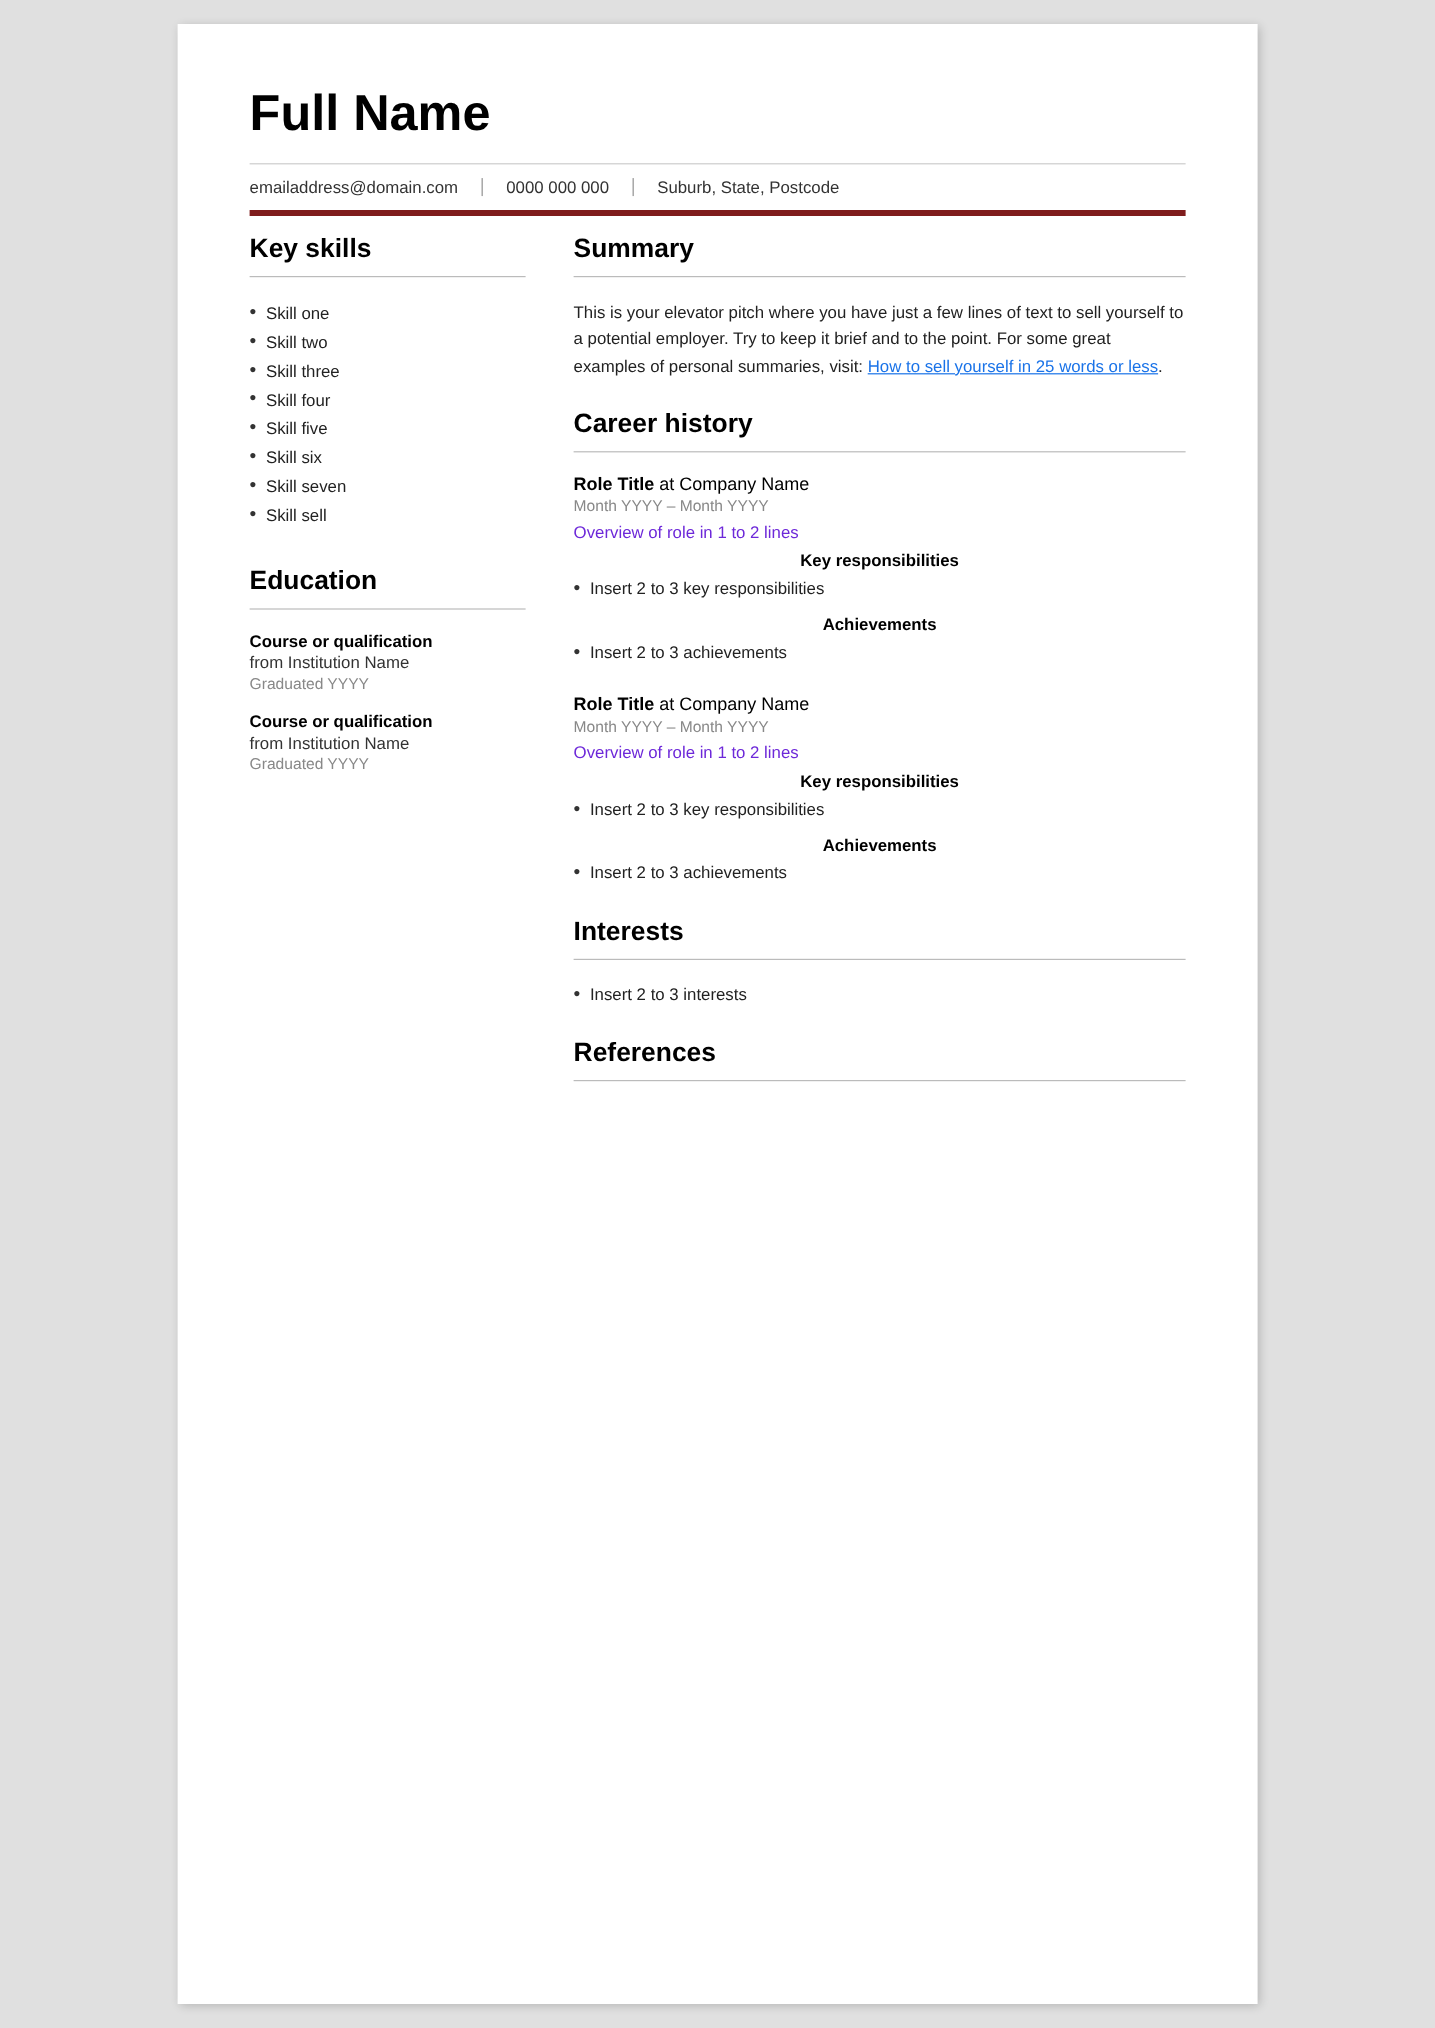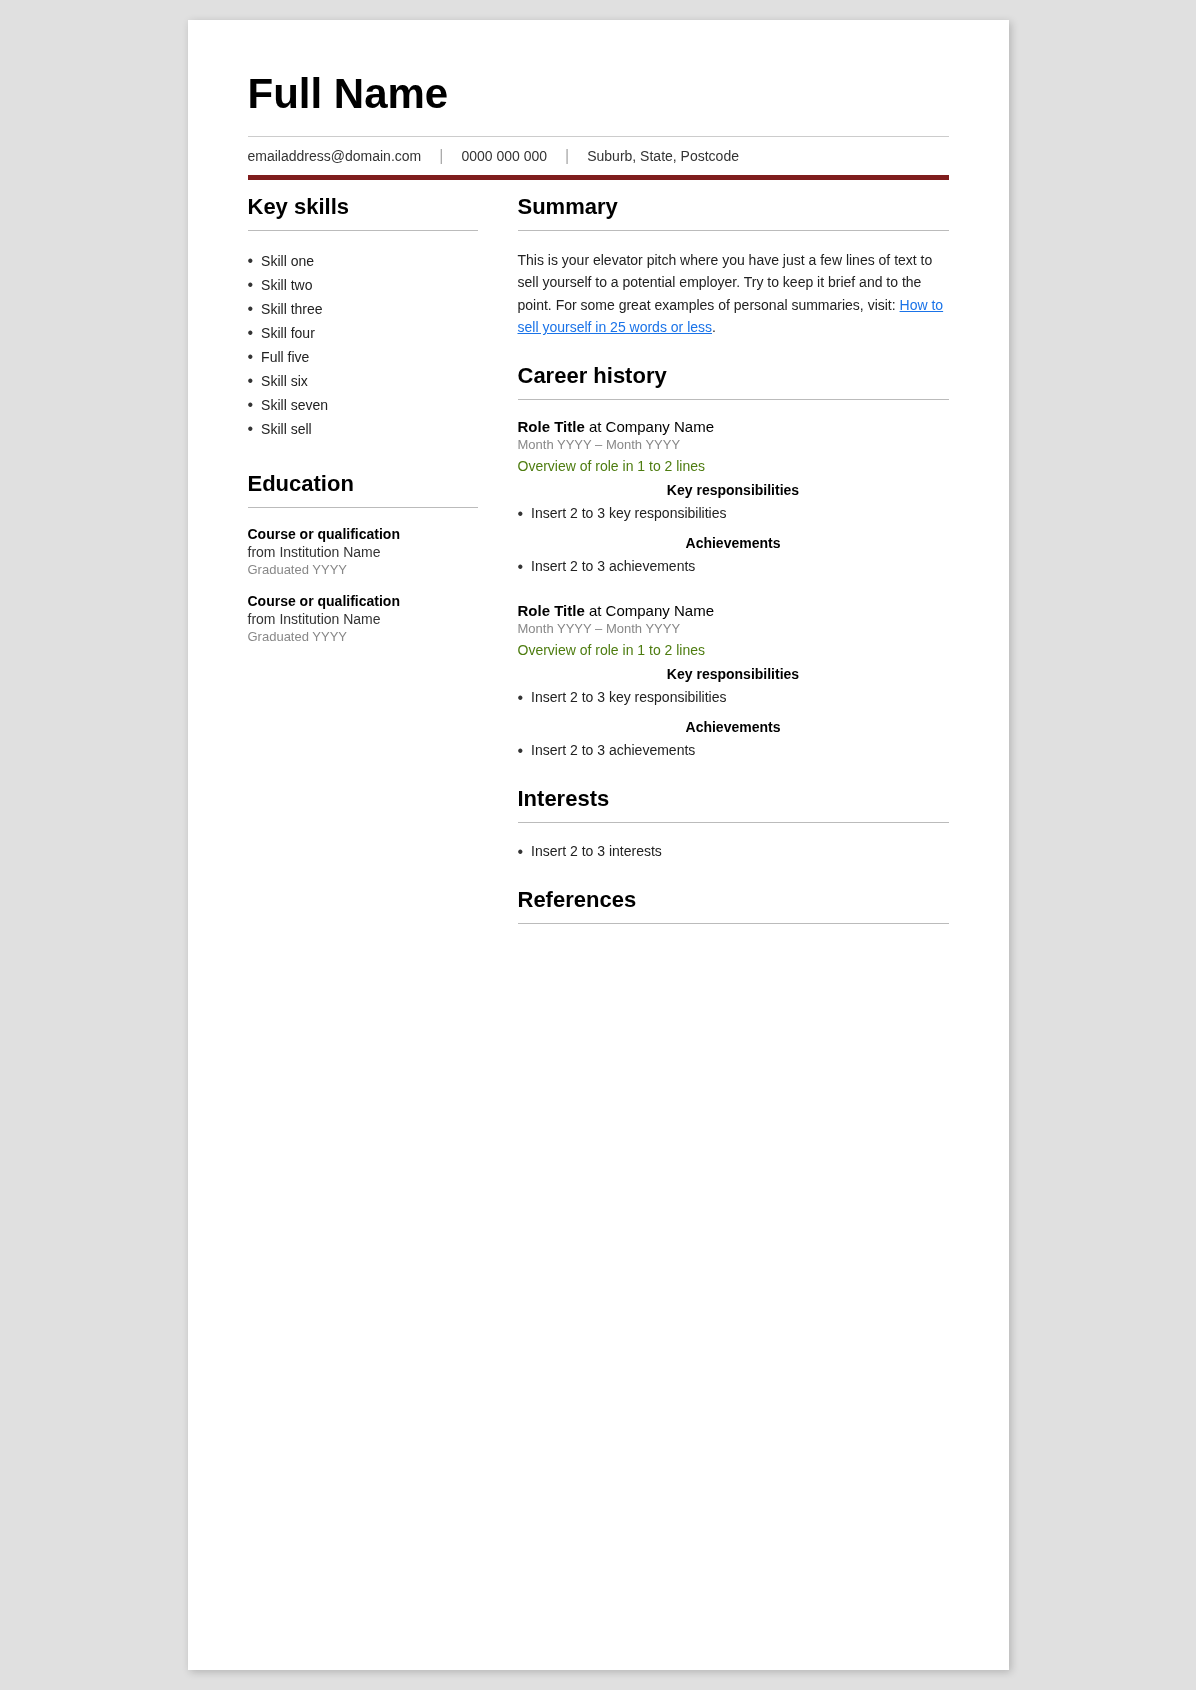--- a/index.html
+++ b/index.html
@@ -13,21 +13,21 @@
       display: flex;
       justify-content: center;
       align-items: flex-start;
       padding: 20px;
       font-family: Arial, sans-serif;
       min-height: 1690px;
     }
 
     .page {
       background: #ffffff;
-      width: 821px;
+      width: 900px;
       min-height: 1650px;
       padding: 50px 60px 60px 60px;
       box-shadow: 2px 2px 8px rgba(0,0,0,0.2);
     }
 
     .header-name {
       font-size: 42px;
       font-weight: 900;
       color: #000;
       margin-bottom: 18px;
@@ -158,21 +158,21 @@
     }
 
     .career-dates {
       font-size: 13px;
       color: #888;
       margin-bottom: 6px;
     }
 
     .career-overview {
       font-size: 14px;
-      color: #4d7c0f;
+      color: #6d28d9;
       margin-bottom: 8px;
     }
 
     .career-sub-title {
       font-size: 14px;
       font-weight: 700;
       color: #000;
       margin-bottom: 5px;
       text-align: center;
     }
@@ -233,21 +233,21 @@
     <div class="left-col">
 
       <div>
         <div class="section-title">Key skills</div>
         <hr class="section-divider">
         <ul class="skill-list">
         <li>Skill one</li>
             <li>Skill two</li>
             <li>Skill three</li>
             <li>Skill four</li>
-            <li>Full five</li>
+            <li>Skill five</li>
             <li>Skill six</li>
             <li>Skill seven</li>
             <li>Skill sell</li>
           </ul>
       </div>
 
       <div>
         <div class="section-title">Education</div>
         <hr class="section-divider">
         <div>

